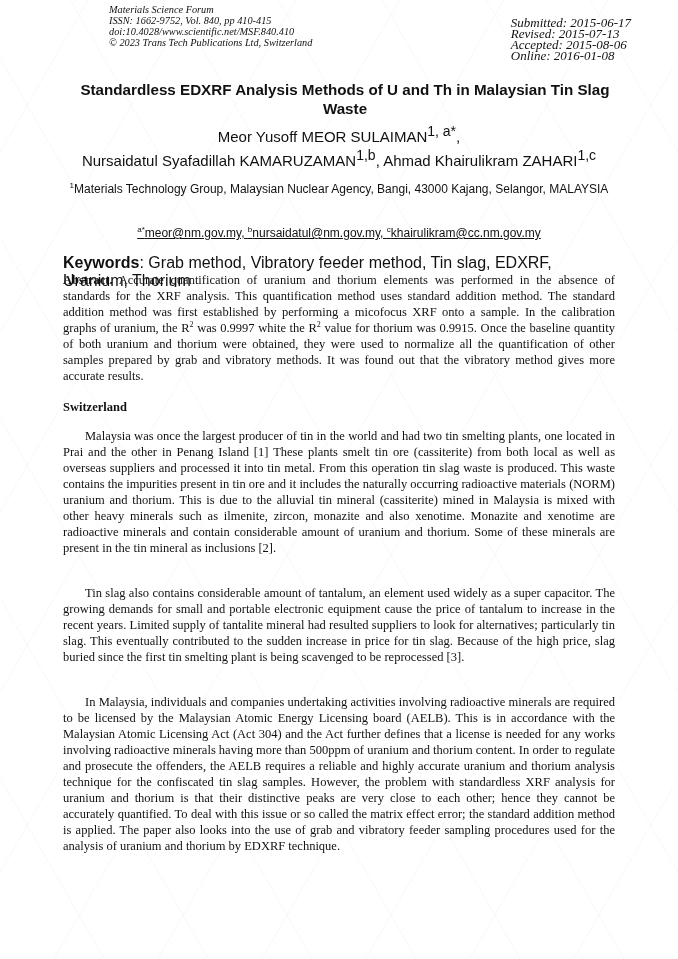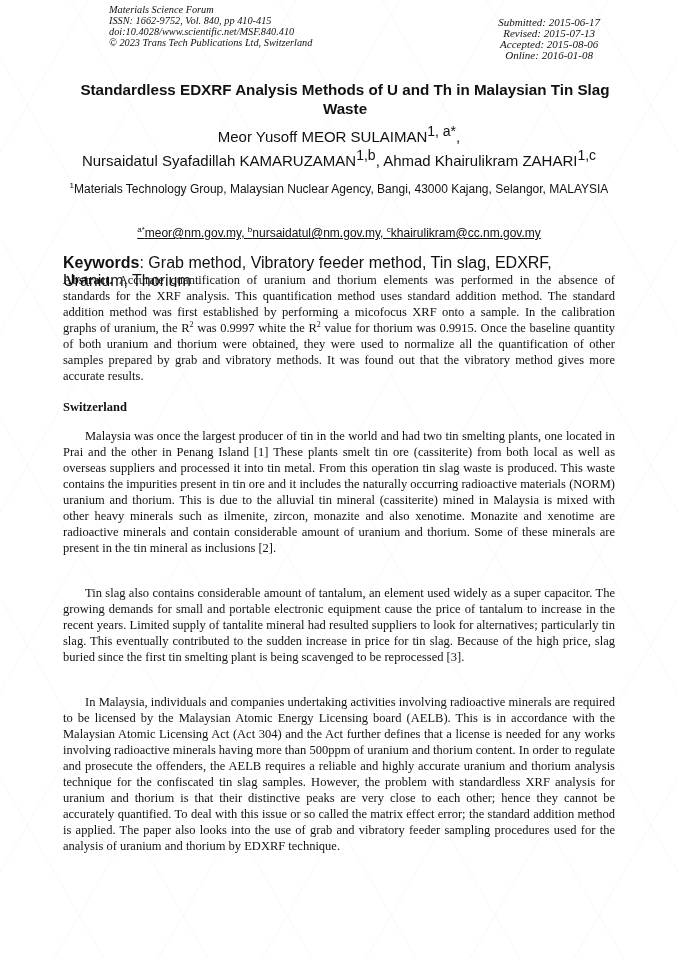--- a/index.html
+++ b/index.html
@@ -16,23 +16,23 @@
       repeating-linear-gradient(60deg, rgba(0,0,0,0.025) 0 1px, transparent 1px 90px),
       repeating-linear-gradient(-60deg, rgba(0,0,0,0.025) 0 1px, transparent 1px 90px);
   }
   .page { position: absolute; inset: 0; z-index: 1; }
   .hdr-left {
     position: absolute; left: 63px; top: 4px;
     font-family: "Liberation Serif", serif; font-style: italic;
     font-size: 10.3px; line-height: 11px; margin-left: 46px;
   }
   .hdr-right {
-    position: absolute; right: 78px; top: 17px; text-align: center;
+    position: absolute; right: 47px; top: 17px; text-align: left;
     font-family: "Liberation Serif", serif; font-style: italic;
-    font-size: 11px; line-height: 11px;
+    font-size: 13px; line-height: 11px;
   }
   .title {
     position: absolute; left: 69px; width: 552px; top: 80px;
     text-align: center; font-family: "Liberation Sans", sans-serif;
     font-weight: bold; font-size: 15.2px; line-height: 19px;
   }
   .authors {
     position: absolute; left: 40px; width: 598px; text-align: center;
     font-family: "Liberation Sans", sans-serif; font-size: 15px;
   }

